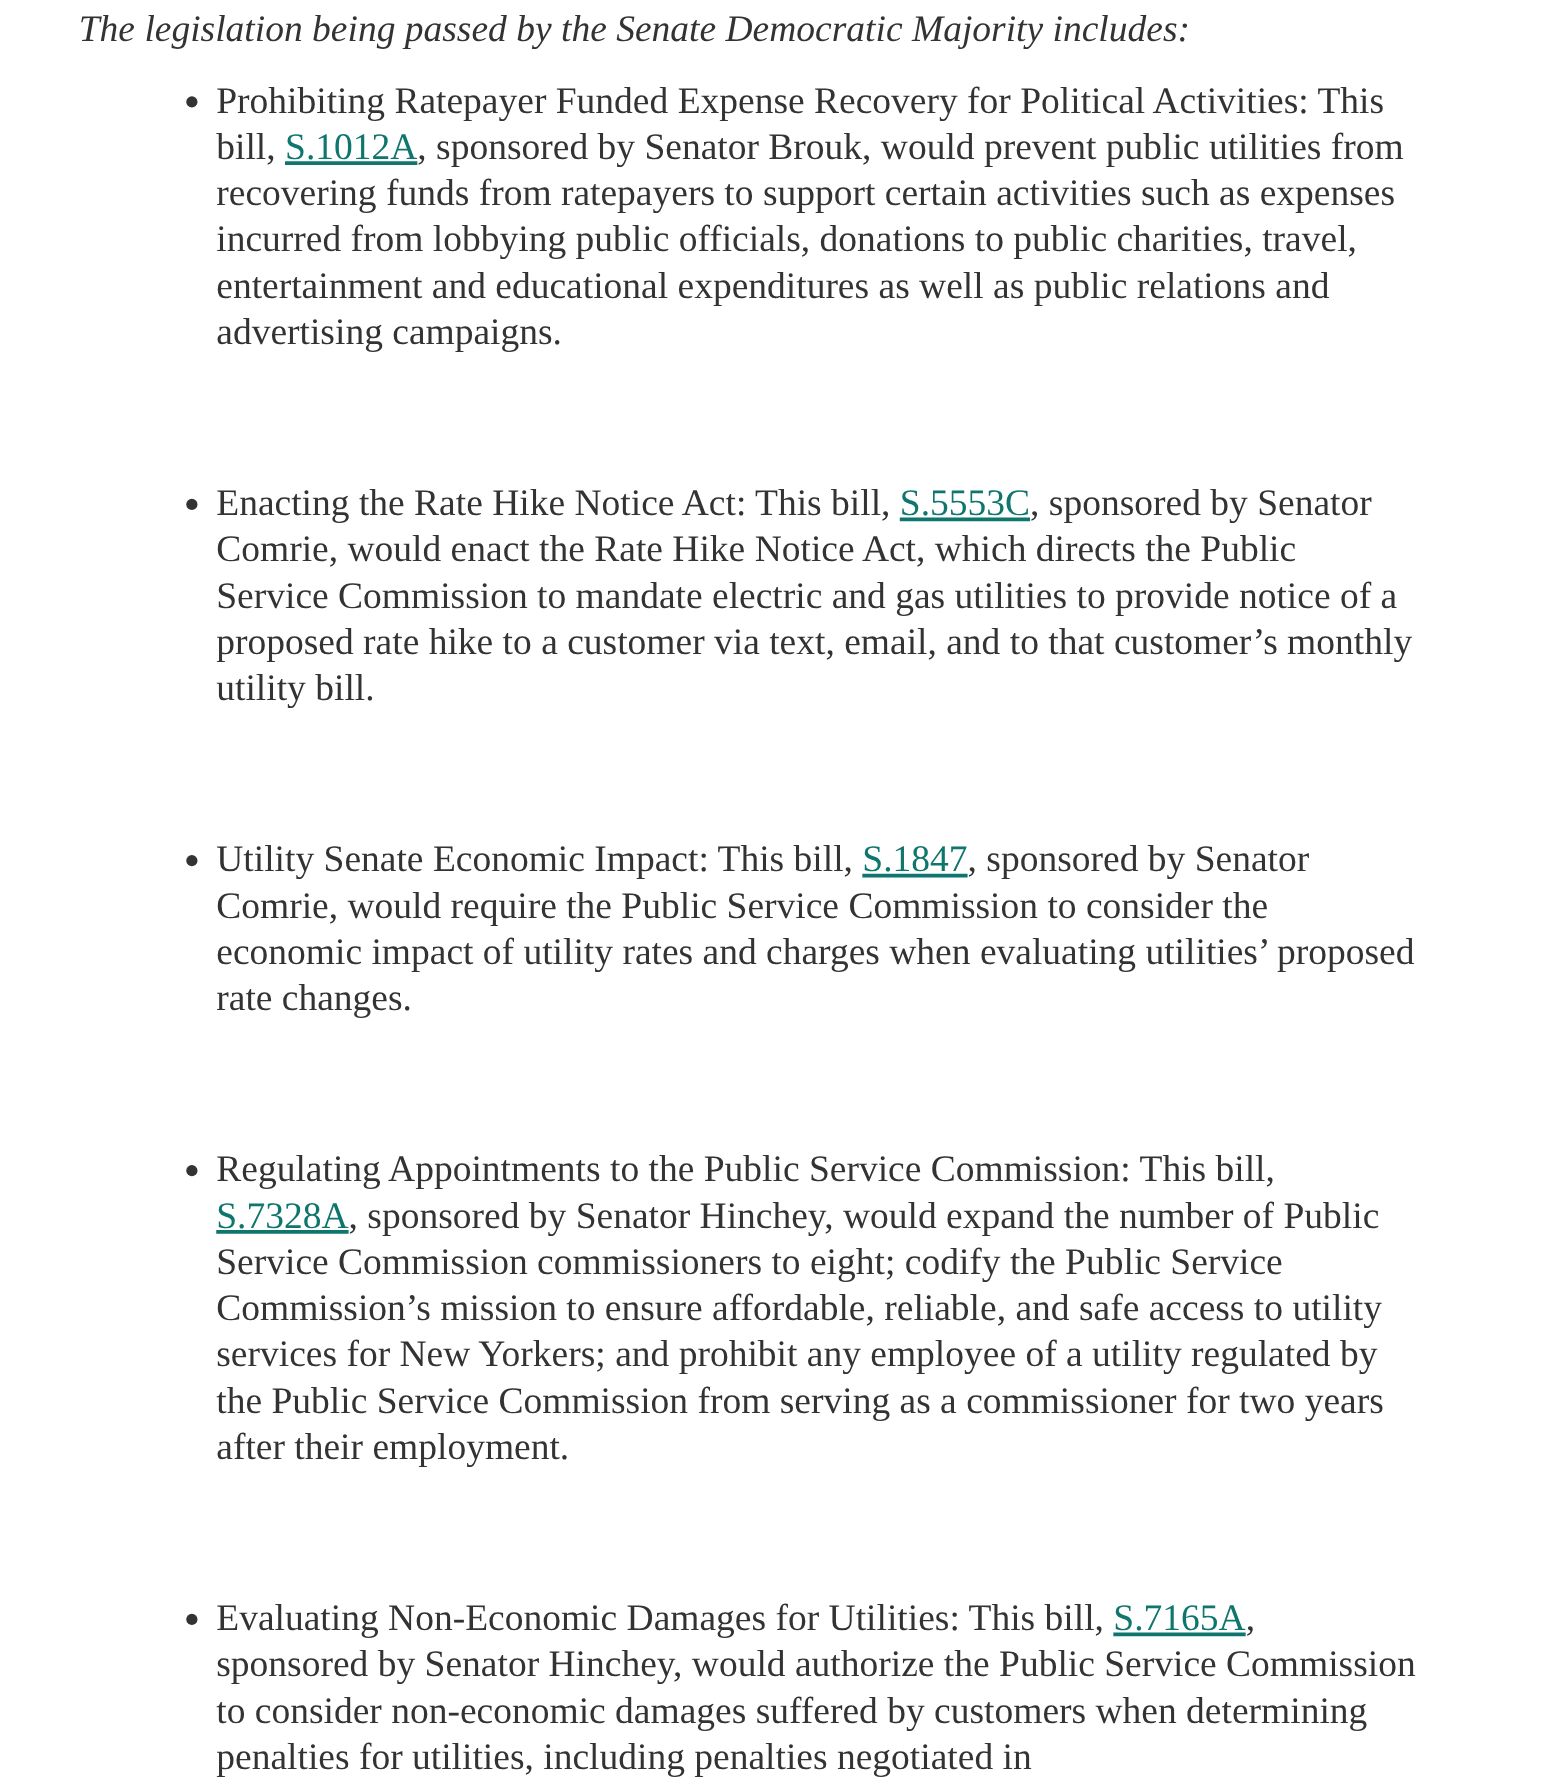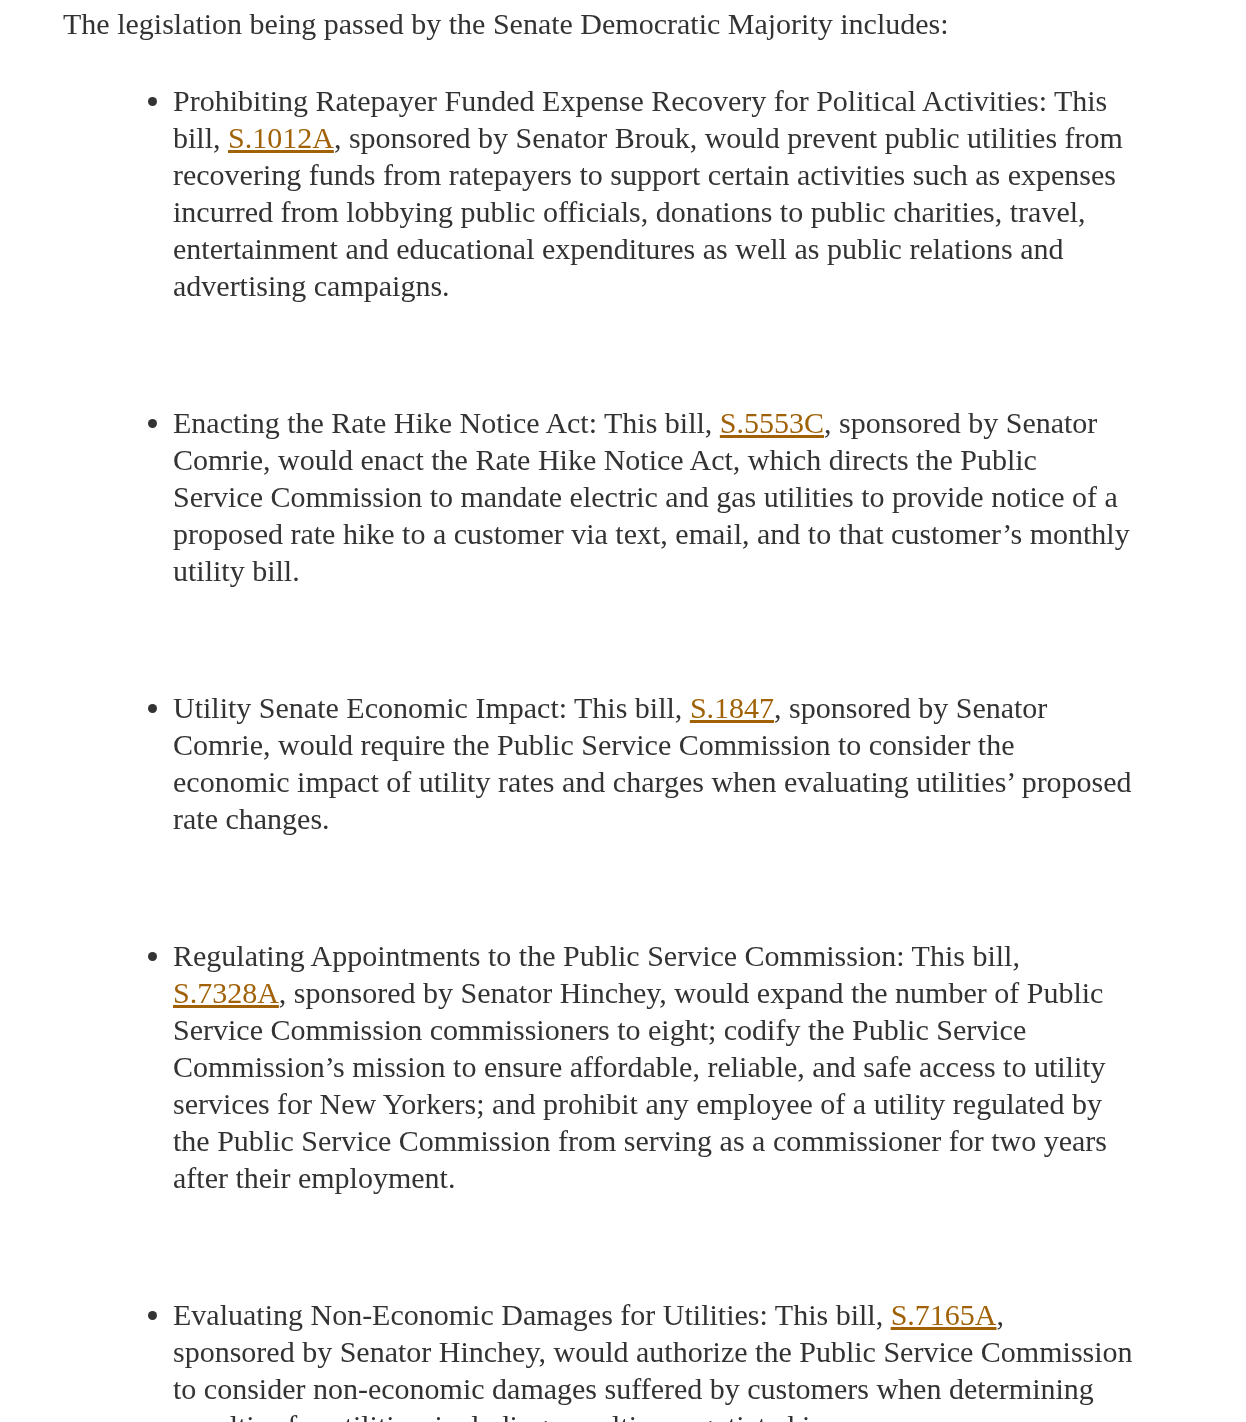--- a/index.html
+++ b/index.html
@@ -15,41 +15,42 @@
     font-size: 30px;
     line-height: 37px;
     color: #333333;
   }
   .page {
     padding: 5px 113px 0 63px;
     box-sizing: border-box;
     width: 1246px;
   }
   .intro {
-    margin: 0 0 40px 0;
+    margin: 0 0 20px 0;
+    font-style: italic;
   }
   ul.bill-list {
     margin: 0;
     padding: 0 0 0 110px;
     list-style: disc outside;
   }
   ul.bill-list li::marker {
     color: #333333;
   }
   li.bill {
     margin: 0 0 100px 0;
   }
   li.bill:last-child {
     margin-bottom: 0;
   }
   .bill-title {
     font-weight: normal;
   }
   a.bill-link {
-    color: #a16207;
+    color: #0f766e;
     text-decoration: underline;
     cursor: pointer;
   }
 </style>
 </head>
 <body>
 
 <div class="page">
 
   <p class="intro">The legislation being passed by the Senate Democratic Majority includes:</p>

